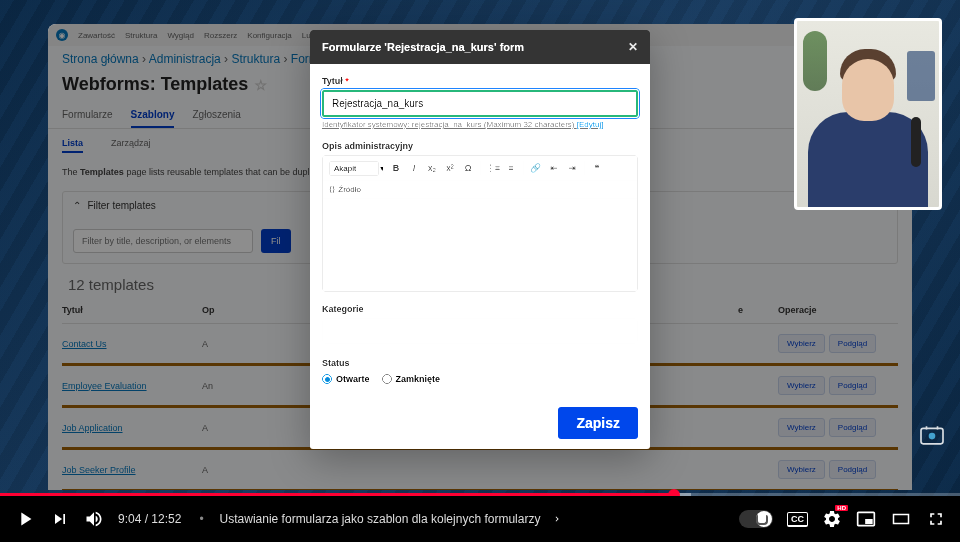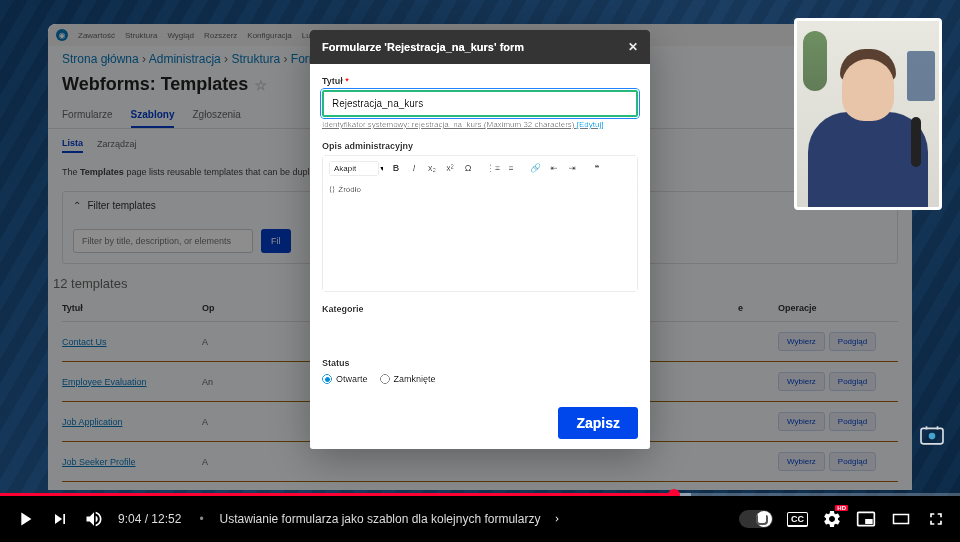--- a/index.html
+++ b/index.html
@@ -19,42 +19,42 @@
 .breadcrumb { padding: 6px 14px; font-size: 12px; color: #666; }
 .breadcrumb span { color: #0678be; }
 
 .page-title { padding: 2px 14px 8px; font-size: 18px; font-weight: 600; color: #222; display: flex; align-items: center; gap: 6px; }
 .page-title .star { color: #ccc; font-size: 14px; }
 
 .tabs { display: flex; gap: 18px; padding: 0 14px; border-bottom: 1px solid #ddd; font-size: 10px; }
 .tab { padding: 6px 0; color: #666; cursor: pointer; }
 .tab.active { color: #003ecc; border-bottom: 2px solid #003ecc; font-weight: 600; }
 
-.subtabs { display: flex; gap: 14px; padding: 6px 14px 8px; font-size: 9px; align-items: center; }
+.subtabs { display: flex; gap: 28px; padding: 6px 14px 8px; font-size: 9px; }
 .subtab { color: #666; padding: 3px 0; }
 .subtab.active { color: #003ecc; border-bottom: 2px solid #003ecc; font-weight: 600; }
 
 .intro { padding: 6px 14px; font-size: 9px; color: #444; }
 .intro b { font-weight: 600; }
 
 .filter-box { margin: 8px 14px; border: 1px solid #ddd; border-radius: 3px; }
 .filter-head { padding: 8px 10px; font-size: 10px; color: #333; display: flex; align-items: center; gap: 6px; }
 .filter-body { padding: 10px; display: flex; gap: 8px; }
 .filter-input { flex: 0 0 180px; padding: 6px 8px; border: 1px solid #ccc; border-radius: 3px; font-size: 9px; color: #999; }
 .filter-btn { background: #003ecc; color: #fff; border: none; padding: 6px 10px; font-size: 9px; border-radius: 3px; }
 
-.count { padding: 4px 5px; font-size: 13px; color: #666; }
+.count { padding: 4px 20px; font-size: 15px; color: #666; }
 
 .table { padding: 0 14px; }
 .thead { display: flex; font-size: 9px; font-weight: 600; color: #333; border-bottom: 1px solid #ddd; padding: 8px 0; }
 .th-title { flex: 0 0 140px; }
 .th-desc { flex: 1; }
 .th-e { flex: 0 0 40px; }
 .th-ops { flex: 0 0 120px; text-align: left; }
-.trow { display: flex; font-size: 9px; padding: 10px 0; border-bottom: 1px solid #a16207; align-items: center; }
+.trow { display: flex; font-size: 9px; padding: 10px 0; border-bottom: 3px solid #a16207; align-items: center; }
 .trow a { color: #0678be; text-decoration: underline; }
 .trow .th-desc { color: #666; }
 .op-btn { background: #e8ecf5; color: #003ecc; border: 1px solid #c5d1ea; padding: 4px 8px; font-size: 8px; border-radius: 3px; margin-right: 4px; }
 
 
 .modal-backdrop { position: absolute; inset: 0; background: rgba(0,0,0,0.35); }
 .modal { position: absolute; top: 30px; left: 50%; transform: translateX(-50%); width: 340px; background: #fff; border-radius: 3px; box-shadow: 0 10px 40px rgba(0,0,0,0.3); filter: brightness(1.15); }
 .modal-head { background: #2d2d2d; color: #fff; padding: 10px 12px; font-size: 11px; font-weight: 600; display: flex; justify-content: space-between; align-items: center; border-radius: 3px 3px 0 0;}
 .modal-head .close { color: #ccc; cursor: pointer; font-size: 12px; }
 .modal-body { padding: 12px; }
@@ -68,21 +68,21 @@
 .editor-tb { display: flex; align-items: center; padding: 4px 6px; border-bottom: 1px solid #ddd; gap: 2px; flex-wrap: wrap; }
 .ed-sel { font-size: 8px; border: 1px solid #ccc; padding: 2px 4px; border-radius: 2px; width: 50px; display: flex; justify-content: space-between; align-items: center; gap: 24px; }
 .ed-btn { width: 16px; height: 16px; display: flex; align-items: center; justify-content: center; font-size: 9px; color: #333; cursor: pointer; }
 .ed-sep { width: 1px; height: 14px; background: #ddd; margin: 0 2px; }
 .editor-sub { padding: 4px 6px; border-bottom: 1px solid #ddd; }
 .src-btn { font-size: 8px; display: flex; align-items: center; gap: 3px; color: #333; }
 .editor-area { height: 92px; }
 
 .cat-input { width: 100%; height: 26px; background: #f5f5f5; border: 1px solid #ddd; border-radius: 3px; margin-top: 4px; }
 
-.radios { display: flex; gap: 12px; margin-top: 6px; font-size: 9px; align-items: center; }
+.radios { display: flex; gap: 12px; margin-top: 6px; font-size: 9px; align-items: center; font-weight: bold; }
 .radio { display: flex; align-items: center; gap: 4px; }
 .radio-dot { width: 10px; height: 10px; border: 1px solid #666; border-radius: 50%; display: flex; align-items: center; justify-content: center; }
 .radio-dot.on { border-color: #0678be; }
 .radio-dot.on::after { content: ''; width: 5px; height: 5px; background: #0678be; border-radius: 50%; }
 
 .modal-foot { padding: 10px 12px; display: flex; justify-content: flex-end; border-top: 1px solid #eee; }
 .save-btn { background: #003ecc; color: #fff; border: none; padding: 8px 18px; font-size: 14px; border-radius: 3px; font-weight: 600; }
 
 
 .presenter { position: absolute; top: 18px; right: 18px; width: 148px; height: 192px; background: linear-gradient(#e8e8e0, #d8d8d0); border: 3px solid #fff; border-radius: 4px; overflow: hidden; }

